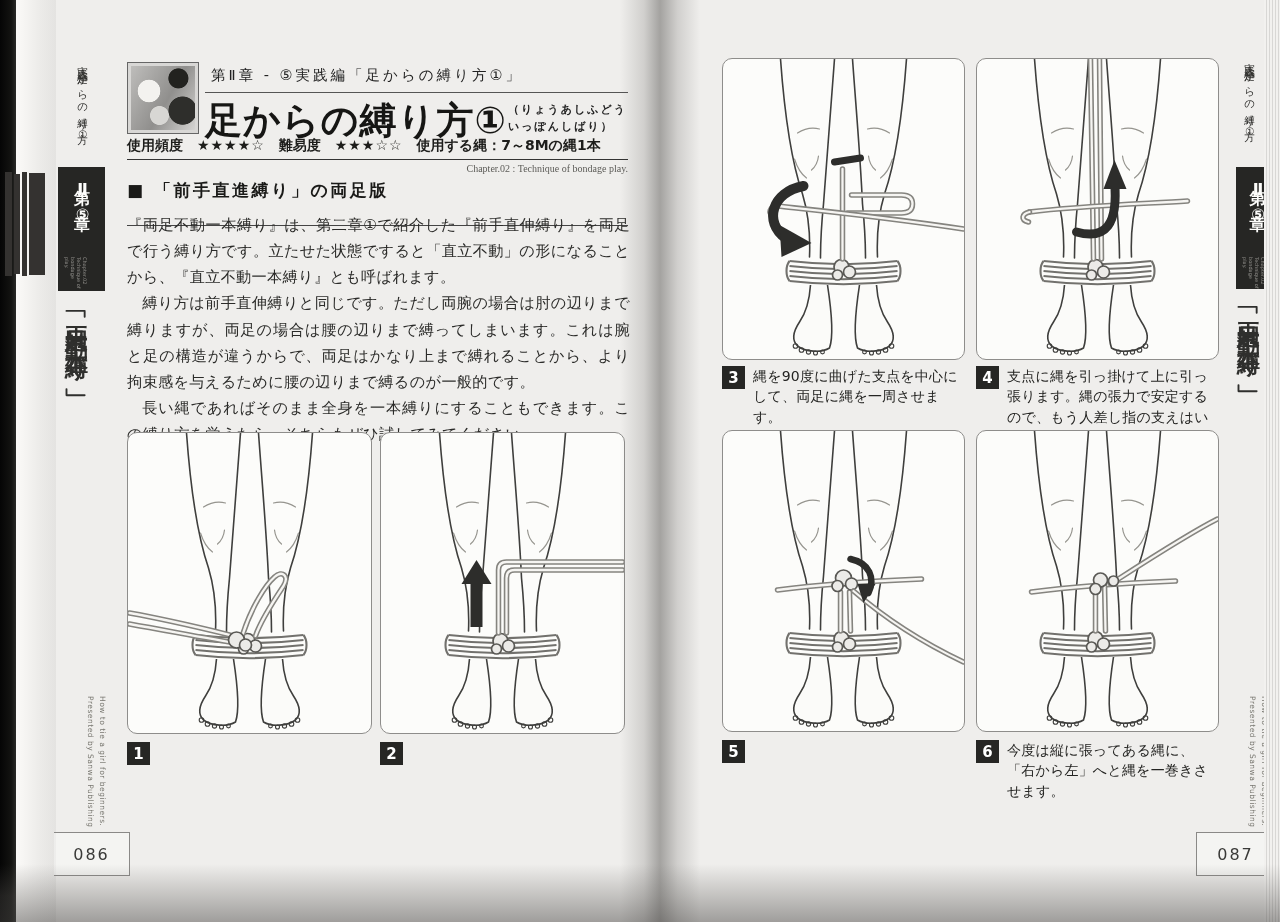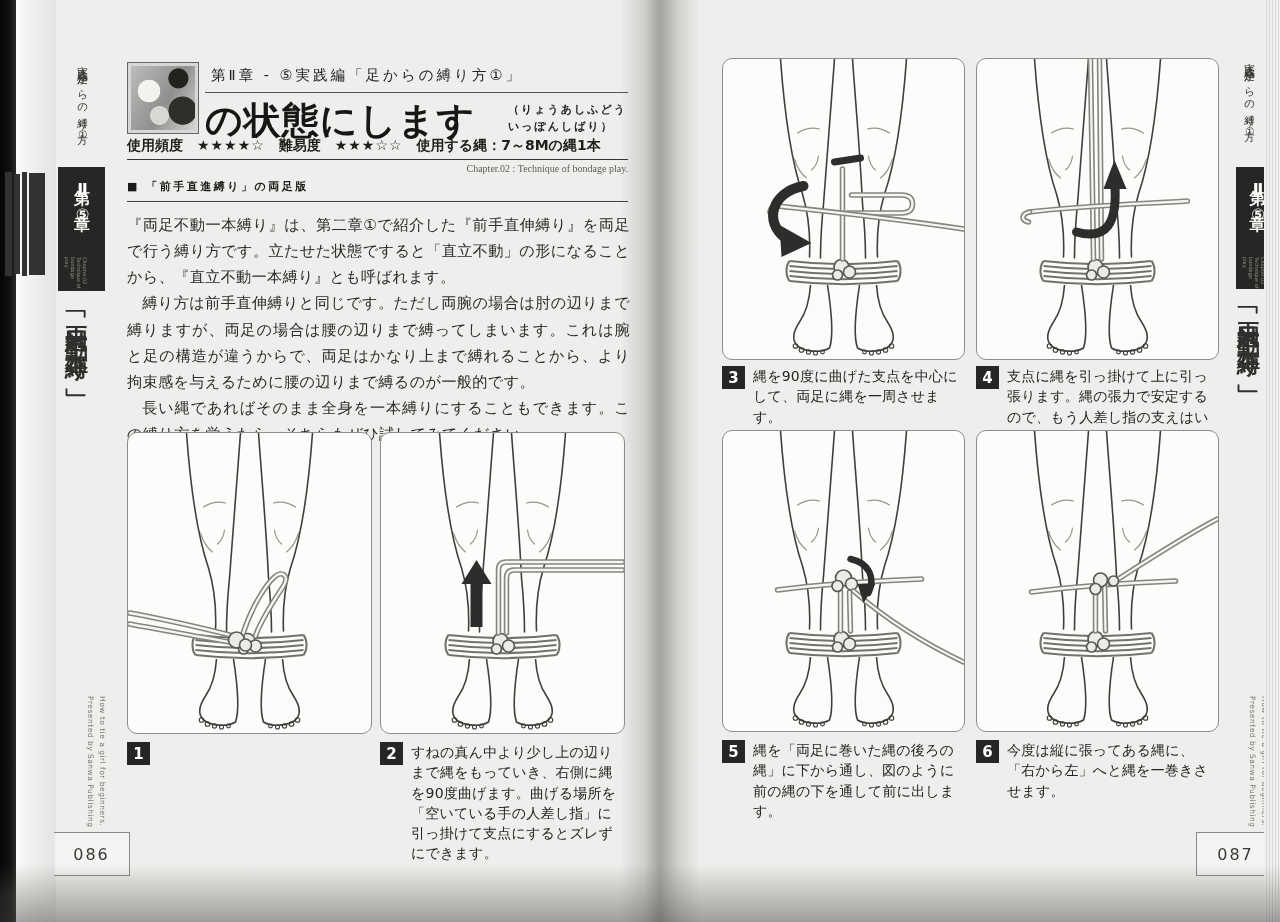--- a/index.html
+++ b/index.html
@@ -46,22 +46,22 @@
   .h-chapter { position:absolute; left:211px; top:66px; font-size:14.5px; font-weight:normal; letter-spacing:3px; color:#222; }
   .h-chapter-rule { position:absolute; left:205px; top:92px; width:423px; border-top:1px solid #555; }
   .h-title { position:absolute; left:205px; top:96px; font-size:37px; font-weight:bold; letter-spacing:1px; color:#161614; }
   .h-reading { position:absolute; left:508px; top:102px; font-size:11px; letter-spacing:2px; color:#222; line-height:1.5; font-weight:bold; }
   .h-ratings { position:absolute; left:127px; top:137px; width:501px; font-size:14px; font-weight:bold; color:#1d1d1b; display:flex; gap:14px; white-space:nowrap; }
   .h-ratings .stars { letter-spacing:1px; }
   .h-rule { position:absolute; left:127px; top:159px; width:501px; border-top:1.5px solid #333; }
   .h-engcap { position:absolute; left:127px; top:163px; width:501px; text-align:right; font-size:10px; color:#5c5b57; font-family:"Liberation Serif","DejaVu Serif",serif; }
 
   
-  .sec-head { position:absolute; left:127px; top:179px; width:501px; font-size:11px; font-weight:bold; letter-spacing:2.5px;
-              color:#1a1a18; border-bottom:1.5px solid #444; padding-bottom:7px; }
+  .sec-head { position:absolute; left:127px; top:179px; width:501px; font-size:17px; font-weight:bold; letter-spacing:2.5px;
+              color:#1a1a18; border-bottom:1.5px solid #444; padding-bottom:23px; }
   .body-text { position:absolute; left:127px; top:212px; width:503px; font-size:15.2px; line-height:1.72; letter-spacing:.3px;
                color:#2b2b29; text-align:justify; }
   .body-text p { margin:0; }
   .body-text p.ind { text-indent:1em; }
 
   
   .panel { position:absolute; width:245px; height:302px; border:1.5px solid #8e8d8b; border-radius:10px; background:#fcfcfa; overflow:hidden; }
   .panel svg { width:100%; height:100%; display:block; }
 
   
@@ -145,21 +145,21 @@
     <div class="vtext side-title" style="left:62px; top:302px; height:300px;">「両足不動一本縛り」</div>
     <div class="vlatin side-credit" style="left:84px; top:696px; height:150px;">
       <span>How to tie a girl for beginners.</span><br>
       <span>Presented by Sanwa Publishing</span>
     </div>
     <div class="pagebox" style="left:54px; top:832px; width:76px; border-left:none;">086</div>
 
     <div class="thumb"></div>
     <div class="h-chapter">第Ⅱ章 - ⑤実践編「足からの縛り方①」</div>
     <div class="h-chapter-rule"></div>
-    <div class="h-title">の状態にします</div>
+    <div class="h-title">足からの縛り方①</div>
     <div class="h-reading">
       <span>（りょうあしふどう</span><br>
       <span>いっぽんしばり）</span>
     </div>
     <div class="h-ratings">
       <span>使用頻度</span>
       <span class="stars">★★★★☆</span>
       <span>難易度</span>
       <span class="stars">★★★☆☆</span>
       <span>使用する縄：7～8Mの縄1本</span>
@@ -197,21 +197,20 @@
           <path class="ri" d="M124,200 L124,145 Q124,137 132,137 L240,137"></path>
         <polygon class="blk" points="88,194 88,151 79,151 94,127 109,151 100,151 100,194"></polygon>
       </svg>
     </div>
 
     <div class="step" style="left:127px; top:742px;">
       <span class="badge">1</span>
     </div>
     <div class="step" style="left:380px; top:742px;">
       <span class="badge">2</span>
-      <span class="txt">すねの真ん中より少し上の辺りまで縄をもっていき、右側に縄を90度曲げます。曲げる場所を「空いている手の人差し指」に引っ掛けて支点にするとズレずにできます。</span>
     </div>
   </div>
 
   <div>
 
     <div class="panel" style="left:722px; top:58px; width:243px;">
       <svg viewBox="0 0 240 300">
         <use href="#legs"></use>
         <path class="ro" d="M119,200 L119,110"></path>
           <path class="ri" d="M119,200 L119,110"></path>
@@ -283,21 +282,20 @@
         <path class="ro" d="M133,153 C172,128 212,102 240,88"></path>
           <path class="ri" d="M133,153 C172,128 212,102 240,88"></path>
         <circle class="k" cx="123" cy="149" r="7"></circle>
           <circle class="k" cx="118" cy="158" r="5.5"></circle>
           <circle class="k" cx="136" cy="150" r="5"></circle>
       </svg>
     </div>
 
     <div class="step" style="left:722px; top:740px;">
       <span class="badge">5</span>
-      <span class="txt">縄を「両足に巻いた縄の後ろの縄」に下から通し、図のように前の縄の下を通して前に出します。</span>
     </div>
     <div class="step" style="left:976px; top:740px;">
       <span class="badge">6</span>
       <span class="txt">今度は縦に張ってある縄に、「右から左」へと縄を一巻きさせます。</span>
     </div>
 
     <div class="vtext side-top-label" style="left:1243px; top:55px; height:210px;">実践編・足からの縛り方①</div>
     <div class="side-tab" style="left:1236px; top:167px; width:42px; height:122px;">
       <span class="tab-title">第Ⅱ章⑤</span>
       <span class="tab-cap">Chapter.02 Technique of bondage play.</span>

